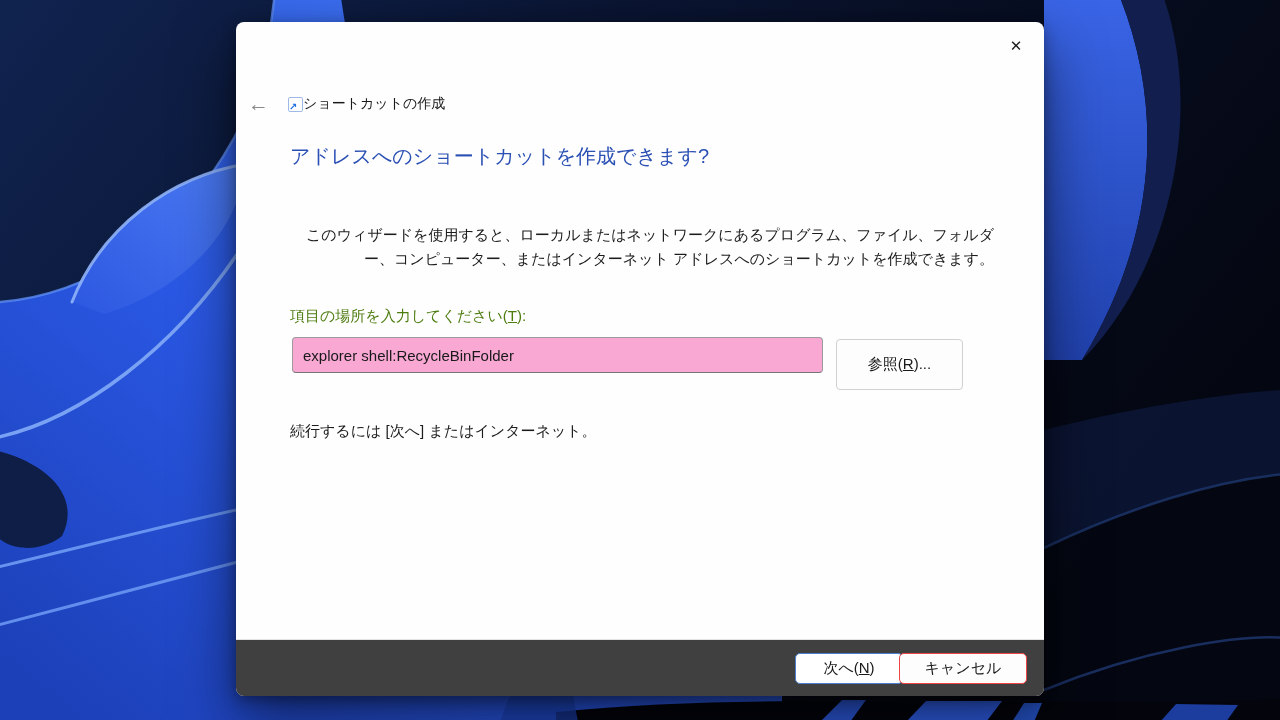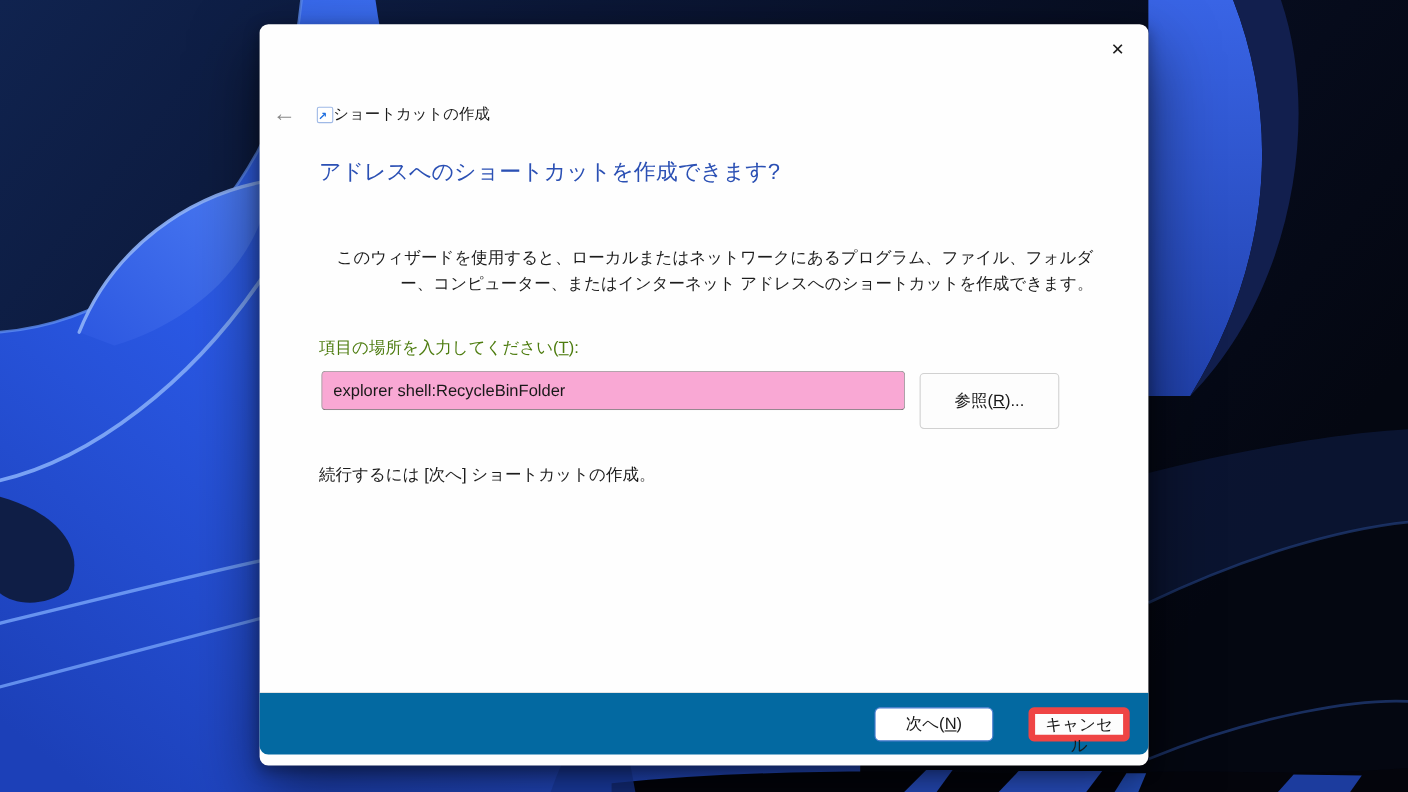--- a/index.html
+++ b/index.html
@@ -53,29 +53,29 @@
     font-family:inherit;
   }
   .browse-btn{
     position:absolute;left:600px;top:317px;width:127px;height:51px;box-sizing:border-box;
     background:#fdfdfd;border:1px solid #d1d1d1;border-radius:4px;
     font-size:15px;color:#191919;cursor:pointer;font-family:inherit;
   }
   .instruction{position:absolute;left:54px;top:400px;margin:0;font-size:15px;color:#1c1c1c;}
 
   .footer{
-    position:absolute;left:0;right:0;bottom:10px;height:56px;
-    background:#0369a1;border-top:1px solid #e4e4e4;border-radius:0 0 8px 8px;
+    position:absolute;left:0;right:0;bottom:0;height:56px;
+    background:#404040;border-top:1px solid #e4e4e4;border-radius:0 0 8px 8px;
   }
   .footer .btn{
     position:absolute;top:13px;height:31px;box-sizing:border-box;border-radius:5px;
     font-size:15px;color:#191919;cursor:pointer;font-family:inherit;
   }
   .next-btn{right:141px;width:108px;background:#fff;border:1px solid var(--accent-border,#4d7fd0);}
-  .cancel-btn{right:17px;width:92px;background:#fdfdfd;border:6px solid #ef4444;}
+  .cancel-btn{right:17px;width:128px;background:#fdfdfd;border:1px solid #ef4444;}
 </style>
 </head>
 <body>
 
 <div class="screen">
 
   <div class="wallpaper">
     <svg viewBox="0 0 1280 720" preserveAspectRatio="none" aria-hidden="true">
       <defs>
         <linearGradient id="gBase" x1="0" y1="0" x2="1" y2="0.45">
@@ -148,21 +148,21 @@
     <h1 class="main-heading">アドレスへのショートカットを作成できます?</h1>
 
     <p class="desc">このウィザードを使用すると、ローカルまたはネットワークにあるプログラム、ファイル、フォルダー、コンピューター、またはインターネット アドレスへのショートカットを作成できます。</p>
 
     <label class="loc-label" for="loc"><span>項目の場所を入力してください(</span><span class="u">T</span><span>):</span></label>
 
     <input id="loc" class="loc-input" type="text" value="explorer shell:RecycleBinFolder" style="">
 
     <button class="browse-btn"><span>参照(</span><span class="u">R</span><span>)...</span></button>
 
-    <p class="instruction">続行するには [次へ] ショートカットの作成。</p>
+    <p class="instruction">続行するには [次へ] またはインターネット。</p>
 
     <div class="footer">
       <button class="btn next-btn"><span>次へ(</span><span class="u">N</span><span>)</span></button>
       <button class="btn cancel-btn"><span>キャンセル</span></button>
     </div>
 
   </div>
 </div>
 
 </body></html>

